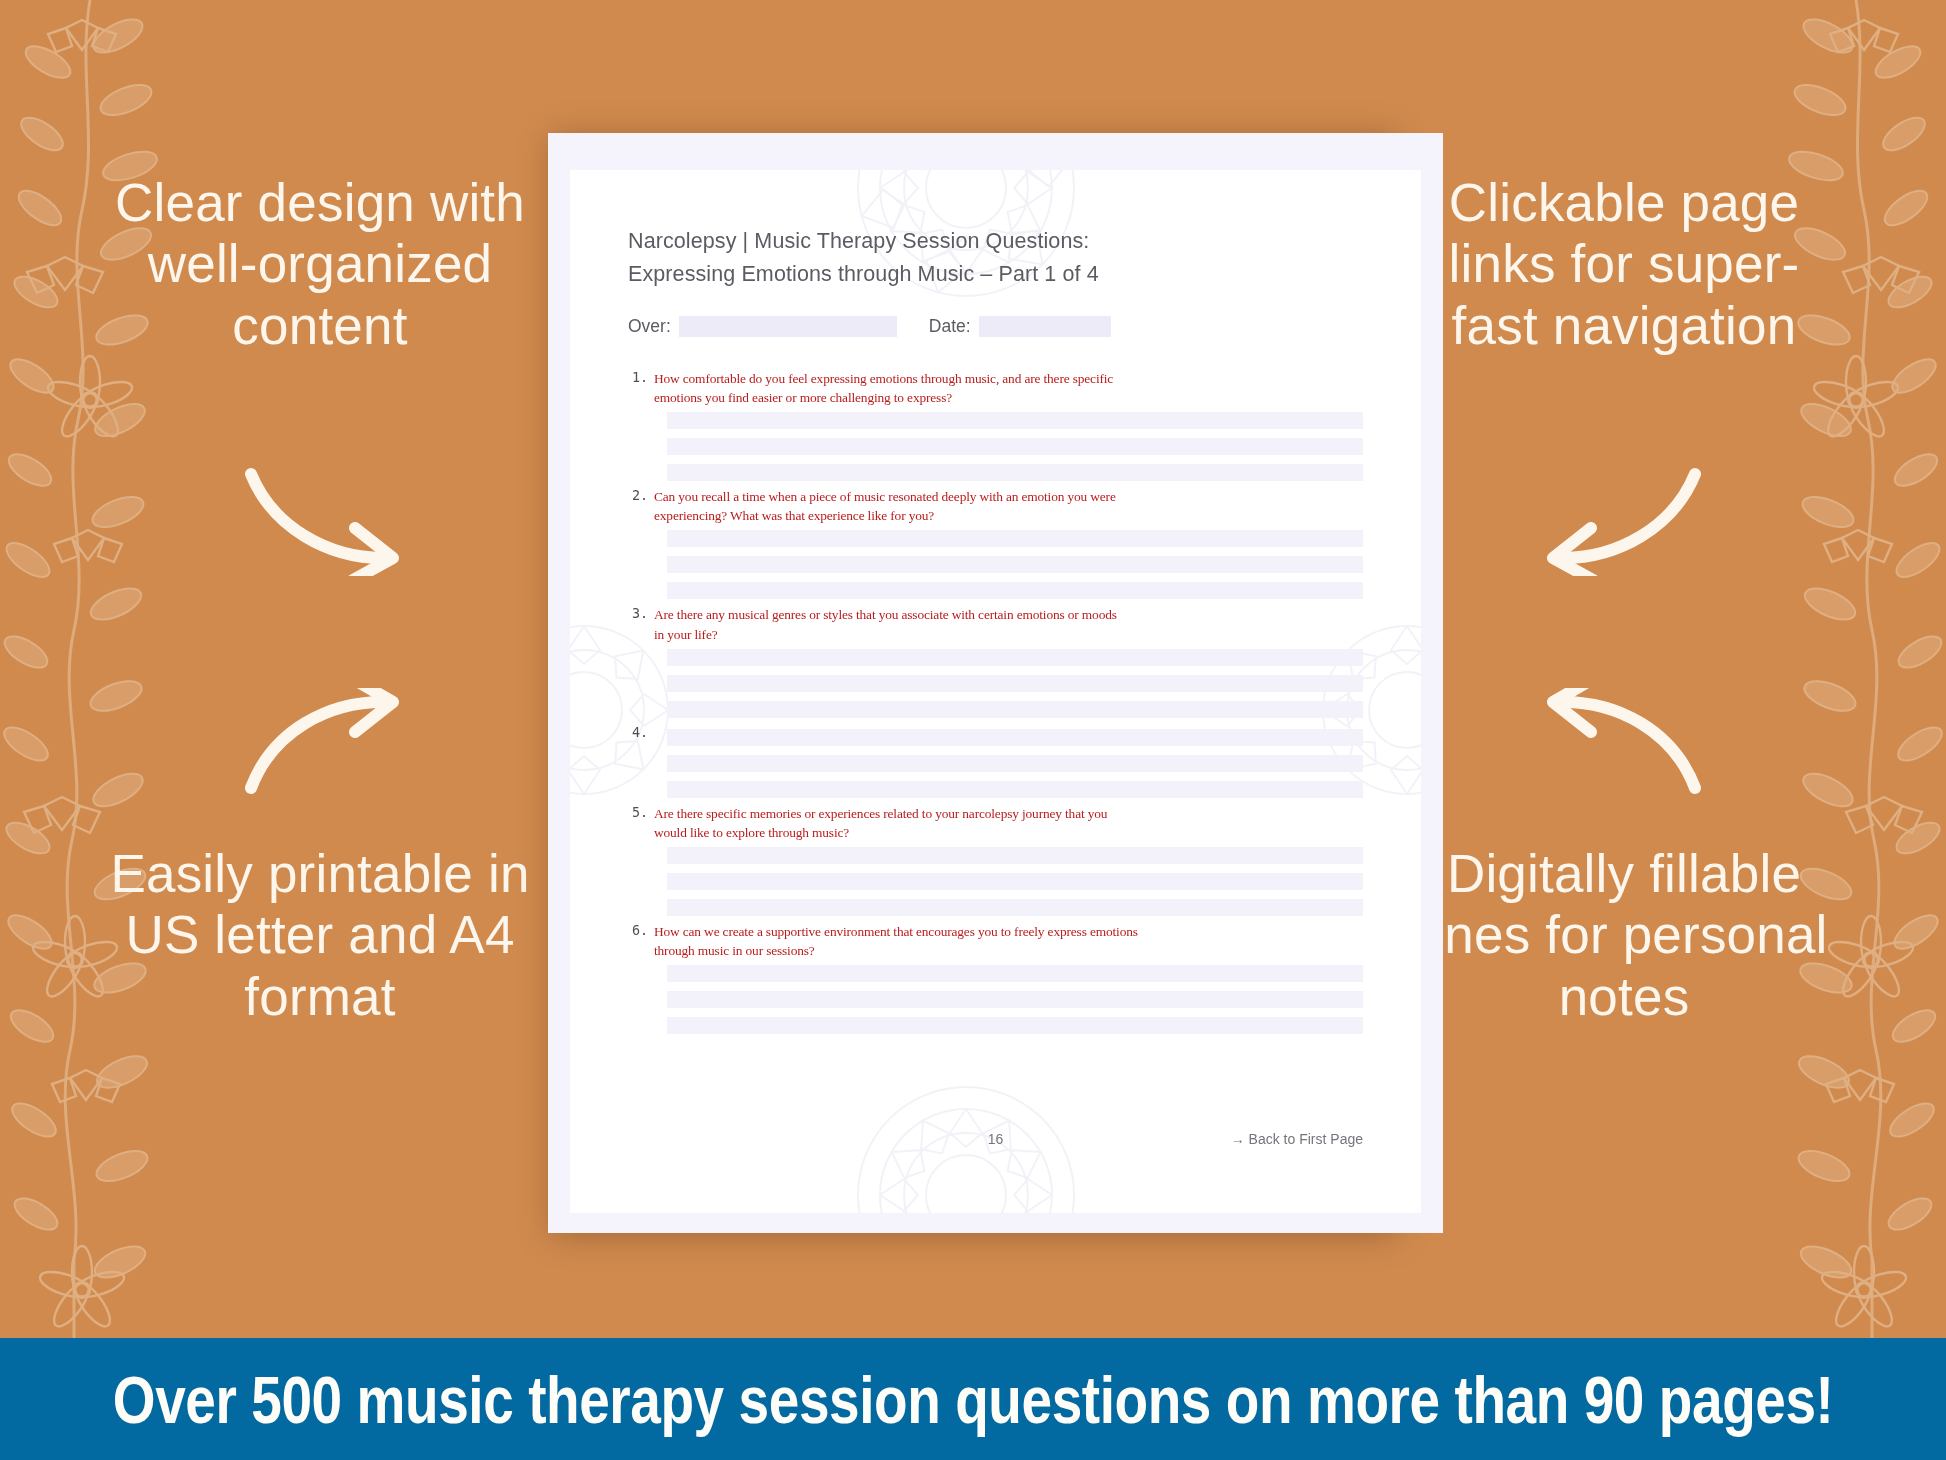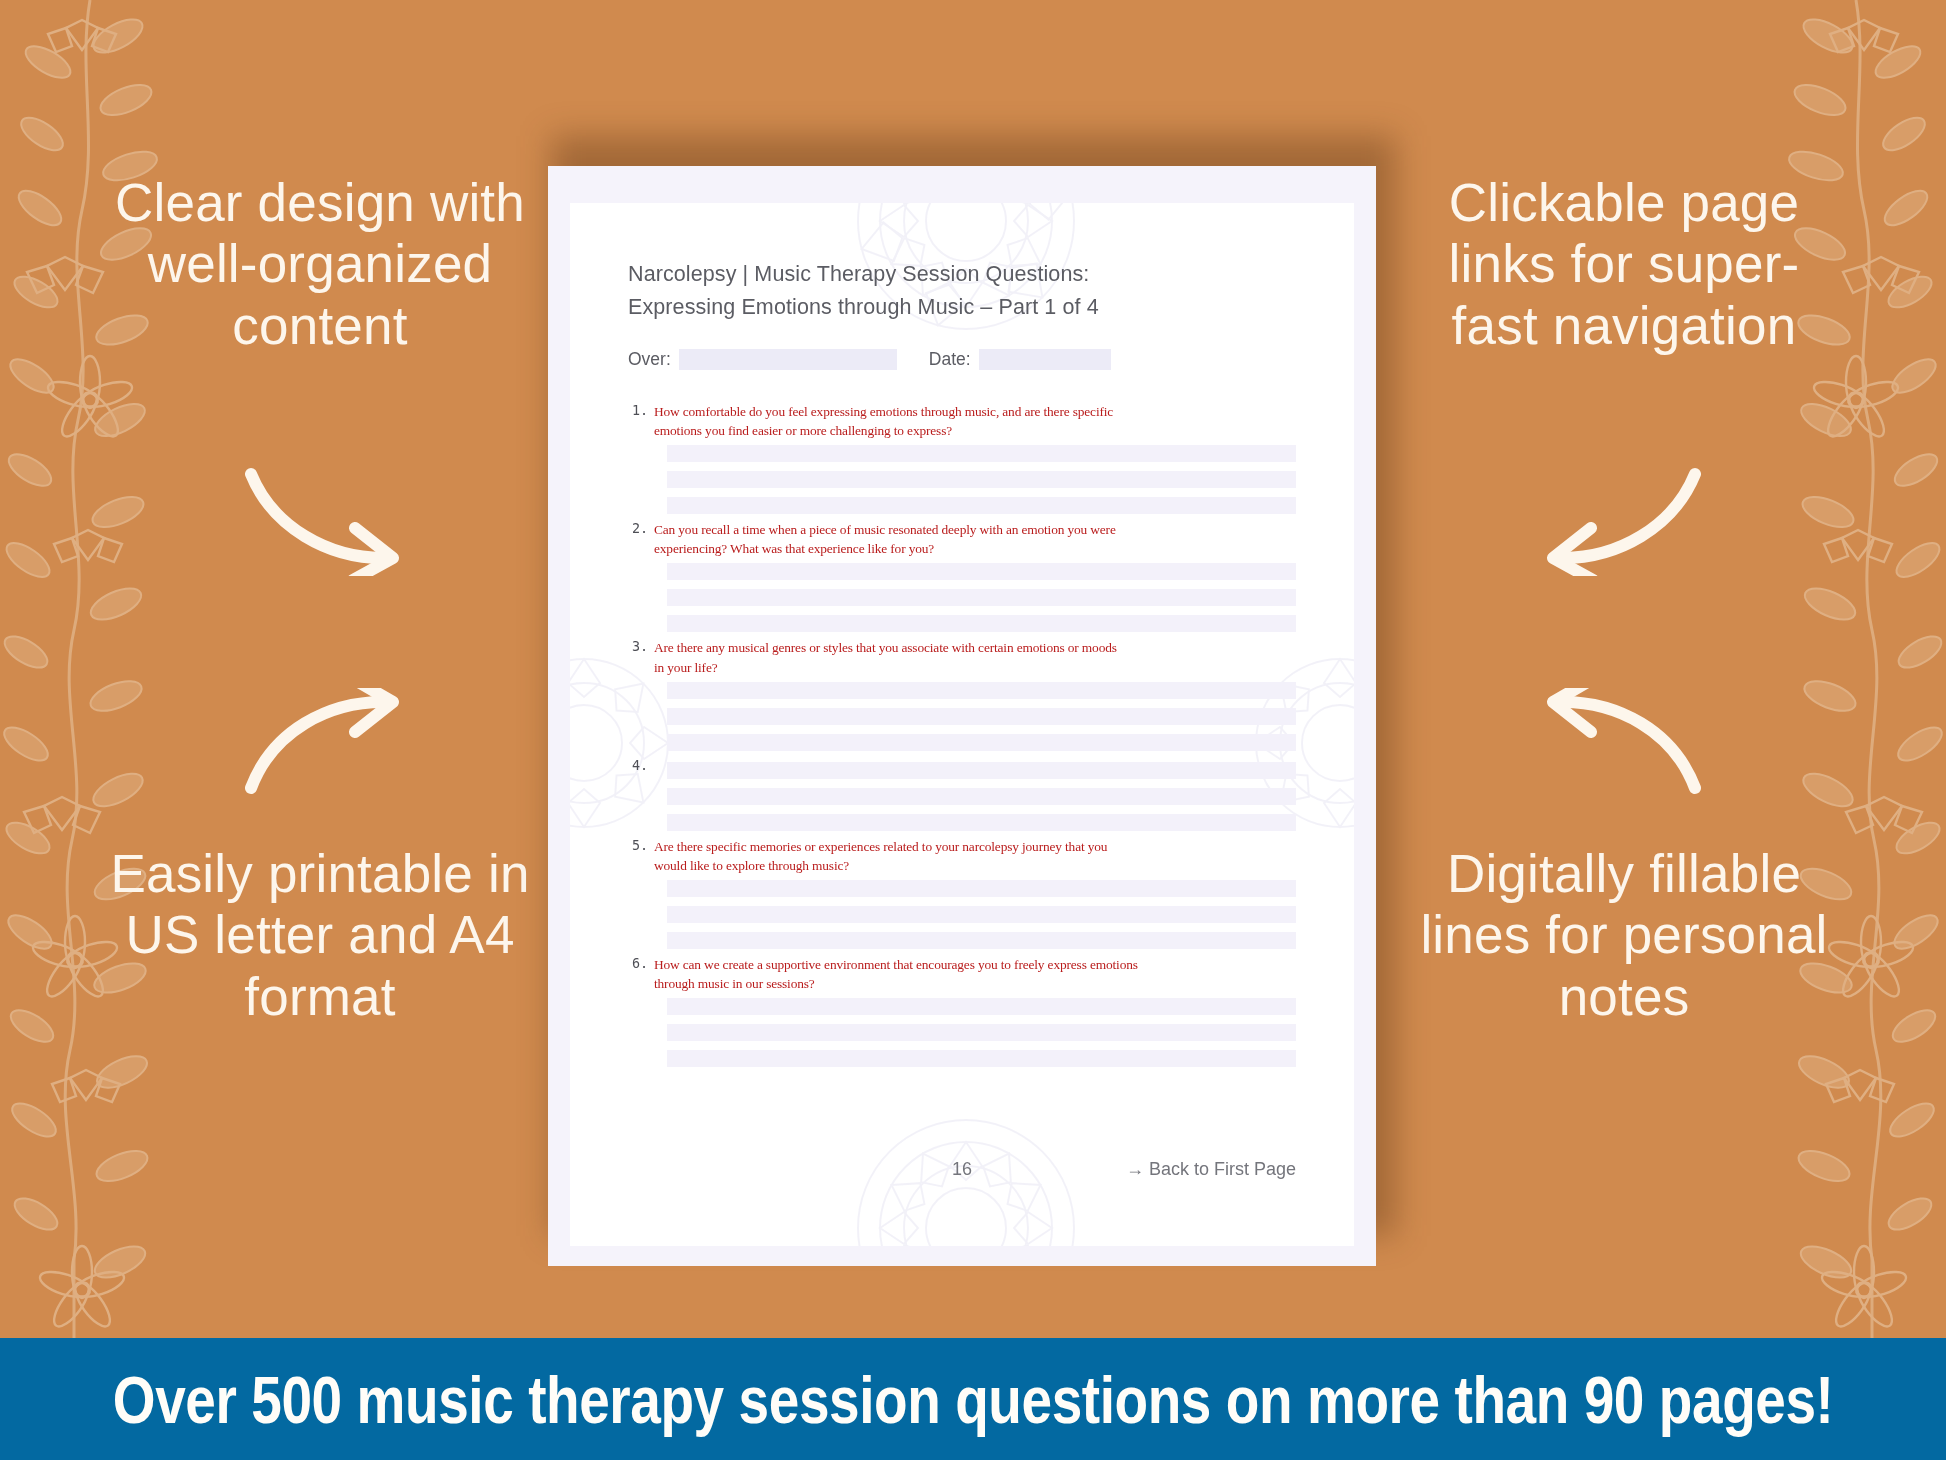--- a/index.html
+++ b/index.html
@@ -57,25 +57,24 @@
     top: 136px;
     width: 845px;
     height: 1100px;
     background: rgba(70, 35, 8, 0.33);
     filter: blur(16px);
   }
   .doc {
     position: absolute;
     left: 548px;
     top: 133px;
-    width: 828px;
+    width: 895px;
     height: 1100px;
     background: #f5f3fb;
     overflow: hidden;
-    margin-top: 33px;
   }
   .doc-inner {
     position: absolute;
     left: 22px;
     top: 37px;
     right: 22px;
     bottom: 20px;
     background: #ffffff;
     overflow: hidden;
   }
@@ -152,21 +151,21 @@
   }
   .q-line:last-child { margin-bottom: 0; }
 
   .doc-footer {
     position: absolute;
     left: 58px;
     right: 58px;
     bottom: 66px;
     display: flex;
     align-items: center;
-    font-size: 18px;
+    font-size: 14px;
     color: #74757c;
   }
   .footer-page {
     position: absolute;
     left: 50%;
     transform: translateX(-50%);
   }
   .footer-link {
     margin-left: auto;
     color: #74757c;

